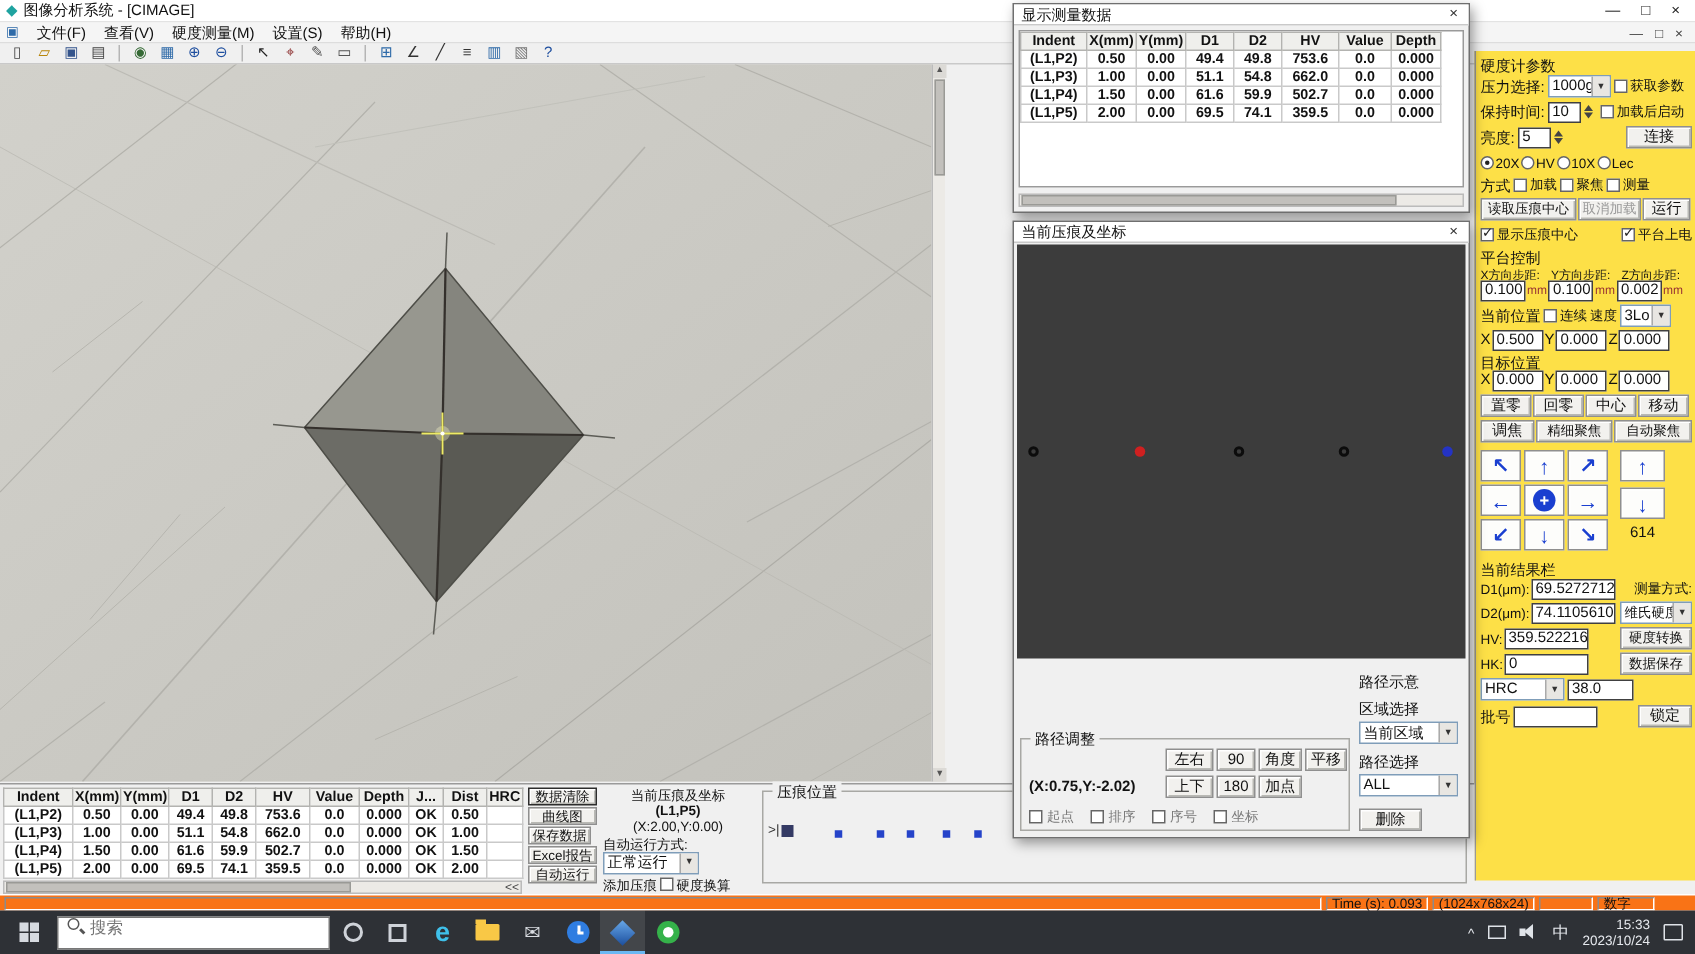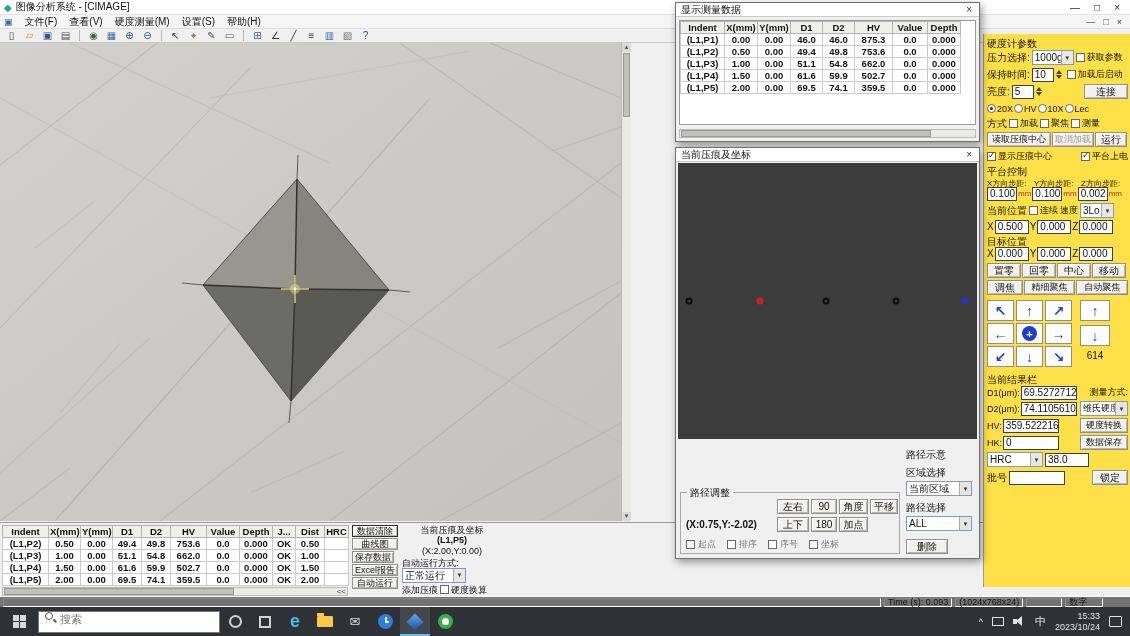--- a/index.html
+++ b/index.html
@@ -69,21 +69,21 @@
   .spin{display:inline-flex;flex-direction:column;justify-content:center;gap:1px;width:9px;}
   .sp{width:0;height:0;border-left:3px solid transparent;border-right:3px solid transparent;}
   .sp.up{border-bottom:4px solid #444;}
   .sp.dn{border-top:4px solid #444;}
   .pad-btn{width:27px;height:21px;background:#fdfdfb;border:1px solid #8f8f8f;box-shadow:inset 1px 1px 0 #fff;display:flex;align-items:center;justify-content:center;color:#1a3fd0;font-size:14px;font-weight:700;}
   .pad-center-dot{width:15px;height:15px;border-radius:50%;background:#1a3fd0;color:#fff;font-size:11px;display:flex;align-items:center;justify-content:center;font-weight:700;}
   
   .bottom-panel{position:absolute;left:0;top:522px;width:983px;height:74px;background:#f0f0f0;border-top:1px solid #9a9a9a;}
   .hscroll{position:absolute;height:9px;background:#eceae6;border:1px solid #bbb;}
   .hscroll .thumb{position:absolute;top:0;bottom:0;background:#c2c0bc;border:1px solid #9a9a96;}
-  .statusbar{position:absolute;left:0;top:596px;width:1130px;height:11px;background:#737373;border-top:1px solid #fff;display:flex;align-items:center;font-size:9px;}
+  .statusbar{position:absolute;left:0;top:596px;width:1130px;height:11px;background:#f97316;border-top:1px solid #fff;display:flex;align-items:center;font-size:9px;}
   .seg{height:9px;border:1px solid;border-color:#8b8b8b #fff #fff #8b8b8b;margin-left:3px;display:flex;align-items:center;padding:0 3px;white-space:nowrap;}
   
   .taskbar{position:absolute;left:0;top:607px;width:1130px;height:29px;background:#2e3136;display:flex;align-items:center;color:#e6e9ee;}
   .start{width:38px;height:29px;display:flex;align-items:center;justify-content:center;}
   .winlogo{display:grid;grid-template-columns:6px 6px;grid-template-rows:6px 6px;gap:1px;}
   .winlogo i{background:#d6dae0;display:block;}
   .searchbox{width:182px;height:22px;background:#fff;border:1px solid #777;display:flex;align-items:flex-start;gap:5px;padding:0 6px;}
   .mag{width:8px;height:8px;border:1.5px solid #555;border-radius:50%;position:relative;flex:none;}
   .mag::after{content:"";position:absolute;left:7px;top:7px;width:4px;height:1.5px;background:#555;transform:rotate(45deg);}
   .searchbox input{border:none;outline:none;font-size:11px;width:130px;color:#333;background:transparent;}
@@ -489,20 +489,32 @@
       <span class="combo" style="width:64px">
           <span>正常运行</span>
           <span class="dd">▼</span>
         </span>
       <div style="display:flex;align-items:flex-start;gap:2px;margin-top:2px">
         <span>添加压痕</span>
         <span class="chk"></span>
         <span>硬度换算</span>
       </div>
     </div>
+    <div class="grp" style="left:508px;top:4px;width:470px;height:62px">
+      <span class="legend">压痕位置</span>
+      <span style="position:absolute;left:3px;top:20px;font-size:9px;color:#333">&gt;|</span>
+      <div style="position:absolute;inset:0">
+          <span class="mk mk-dark" style="left: 16px; top: 26px;"></span>
+          <span class="mk mk-sq" style="left: 50px; top: 28px;"></span>
+          <span class="mk mk-sq" style="left: 78px; top: 28px;"></span>
+          <span class="mk mk-sq" style="left: 98px; top: 28px;"></span>
+          <span class="mk mk-sq" style="left: 122px; top: 28px;"></span>
+          <span class="mk mk-sq" style="left: 143px; top: 28px;"></span>
+        </div>
+    </div>
   </div>
 
   <div class="statusbar">
     <span class="seg" style="width:878px"></span>
     <span class="seg">Time (s): 0.093</span>
     <span class="seg">(1024x768x24)</span>
     <span class="seg" style="width:36px"></span>
     <span class="seg" style="width:38px">数字</span>
   </div>
 
@@ -519,30 +531,20 @@
               <th>X(mm)</th>
               <th>Y(mm)</th>
               <th>D1</th>
               <th>D2</th>
               <th>HV</th>
               <th>Value</th>
               <th>Depth</th>
             </tr>
           </thead>
         <tbody>
-            <tr>
-              <td>(L1,P1)</td>
-              <td>0.00</td>
-              <td>0.00</td>
-              <td>46.0</td>
-              <td>46.0</td>
-              <td>875.3</td>
-              <td>0.0</td>
-              <td>0.000</td>
-            </tr>
             <tr>
               <td>(L1,P2)</td>
               <td>0.50</td>
               <td>0.00</td>
               <td>49.4</td>
               <td>49.8</td>
               <td>753.6</td>
               <td>0.0</td>
               <td>0.000</td>
             </tr>

